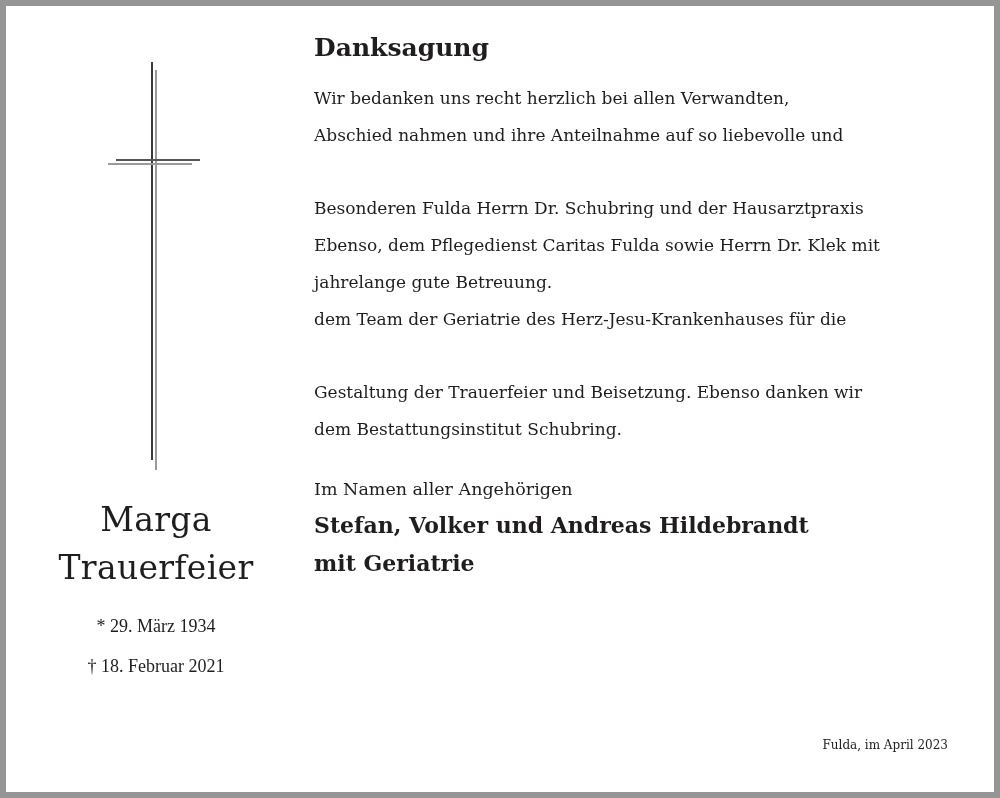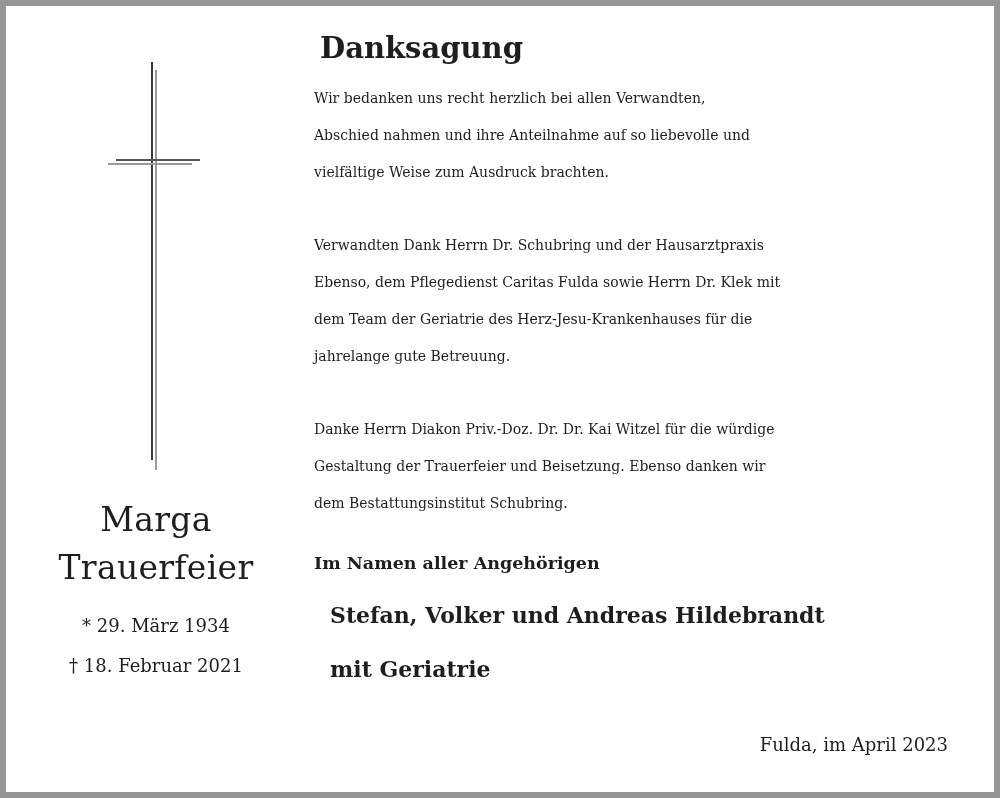--- a/index.html
+++ b/index.html
@@ -23,34 +23,34 @@
 
     .left-col {
       position: absolute; left: 0; top: 490px; width: 300px;
       text-align: center;
     }
     .name {
       font-family: "DejaVu Serif", serif; font-weight: normal;
       font-size: 33px; line-height: 48px; color: #1f1d1d;
       letter-spacing: 0.3px;
     }
-    .dates { margin-top: 14px; font-size: 18px; line-height: 40px; color: #1f1d1d; }
+    .dates { margin-top: 14px; font-size: 18px; line-height: 40px; color: #1f1d1d; font-family: Liberation Serif, serif; }
 
     .right-col { position: absolute; left: 308px; top: 22px; width: 670px; }
     .title {
-      font-weight: bold; font-size: 29px; line-height: 40px; margin: 0 0 12px 6px;
+      font-weight: bold; font-size: 25px; line-height: 40px; margin: 0 0 12px 0;
       color: #1f1d1d;
     }
-    .para { font-size: 14px; line-height: 37px; margin: 1px 0 36px 0; white-space: nowrap; }
+    .para { font-size: 17px; line-height: 37px; margin: 1px 0 36px 0; white-space: nowrap; }
     .para .line { display: block; }
-    .signoff { font-size: 17.5px; line-height: 34px; margin: -12px 0 0 0; font-weight: bold; }
-    .family { font-weight: bold; font-size: 22px; line-height: 38px; margin: 16px; }
+    .signoff { font-size: 17.5px; line-height: 34px; margin: -12px 0 0 0; }
+    .family { font-weight: bold; font-size: 22px; line-height: 38px; margin: 0; }
     .place {
       position: absolute; right: 46px; top: 724px;
-      font-size: 18px; line-height: 30px;
+      font-size: 12px; line-height: 30px;
     }
   </style>
 </head>
 <body>
 
 <div class="page">
 
   <div class="cross">
     <div class="ln v1"></div>
     <div class="ln v2"></div>
@@ -66,32 +66,30 @@
       <div>† 18. Februar 2021</div>
     </div>
   </div>
 
   <div class="right-col">
     <h1 class="title">Danksagung</h1>
 
     <p class="para">
       <span class="line">Wir bedanken uns recht herzlich bei allen Verwandten,</span>
       <span class="line">Abschied nahmen und ihre Anteilnahme auf so liebevolle und</span>
-      <span class="line">vielfältige Weise zum Ausdruck brachten.</span>
     </p>
 
     <p class="para">
-      <span class="line">Verwandten Dank Herrn Dr. Schubring und der Hausarztpraxis</span>
+      <span class="line">Besonderen Fulda Herrn Dr. Schubring und der Hausarztpraxis</span>
       <span class="line">Ebenso, dem Pflegedienst Caritas Fulda sowie Herrn Dr. Klek mit</span>
+      <span class="line">jahrelange gute Betreuung.</span>
       <span class="line">dem Team der Geriatrie des Herz-Jesu-Krankenhauses für die</span>
-      <span class="line">jahrelange gute Betreuung.</span>
     </p>
 
     <p class="para">
-      <span class="line">Danke Herrn Diakon Priv.-Doz. Dr. Dr. Kai Witzel für die würdige</span>
       <span class="line">Gestaltung der Trauerfeier und Beisetzung. Ebenso danken wir</span>
       <span class="line">dem Bestattungsinstitut Schubring.</span>
     </p>
 
     <div class="signoff">Im Namen aller Angehörigen</div>
     <div class="family">Stefan, Volker und Andreas Hildebrandt</div>
     <div class="family">mit Geriatrie</div>
   </div>
 
   <div class="place">Fulda, im April 2023</div>

